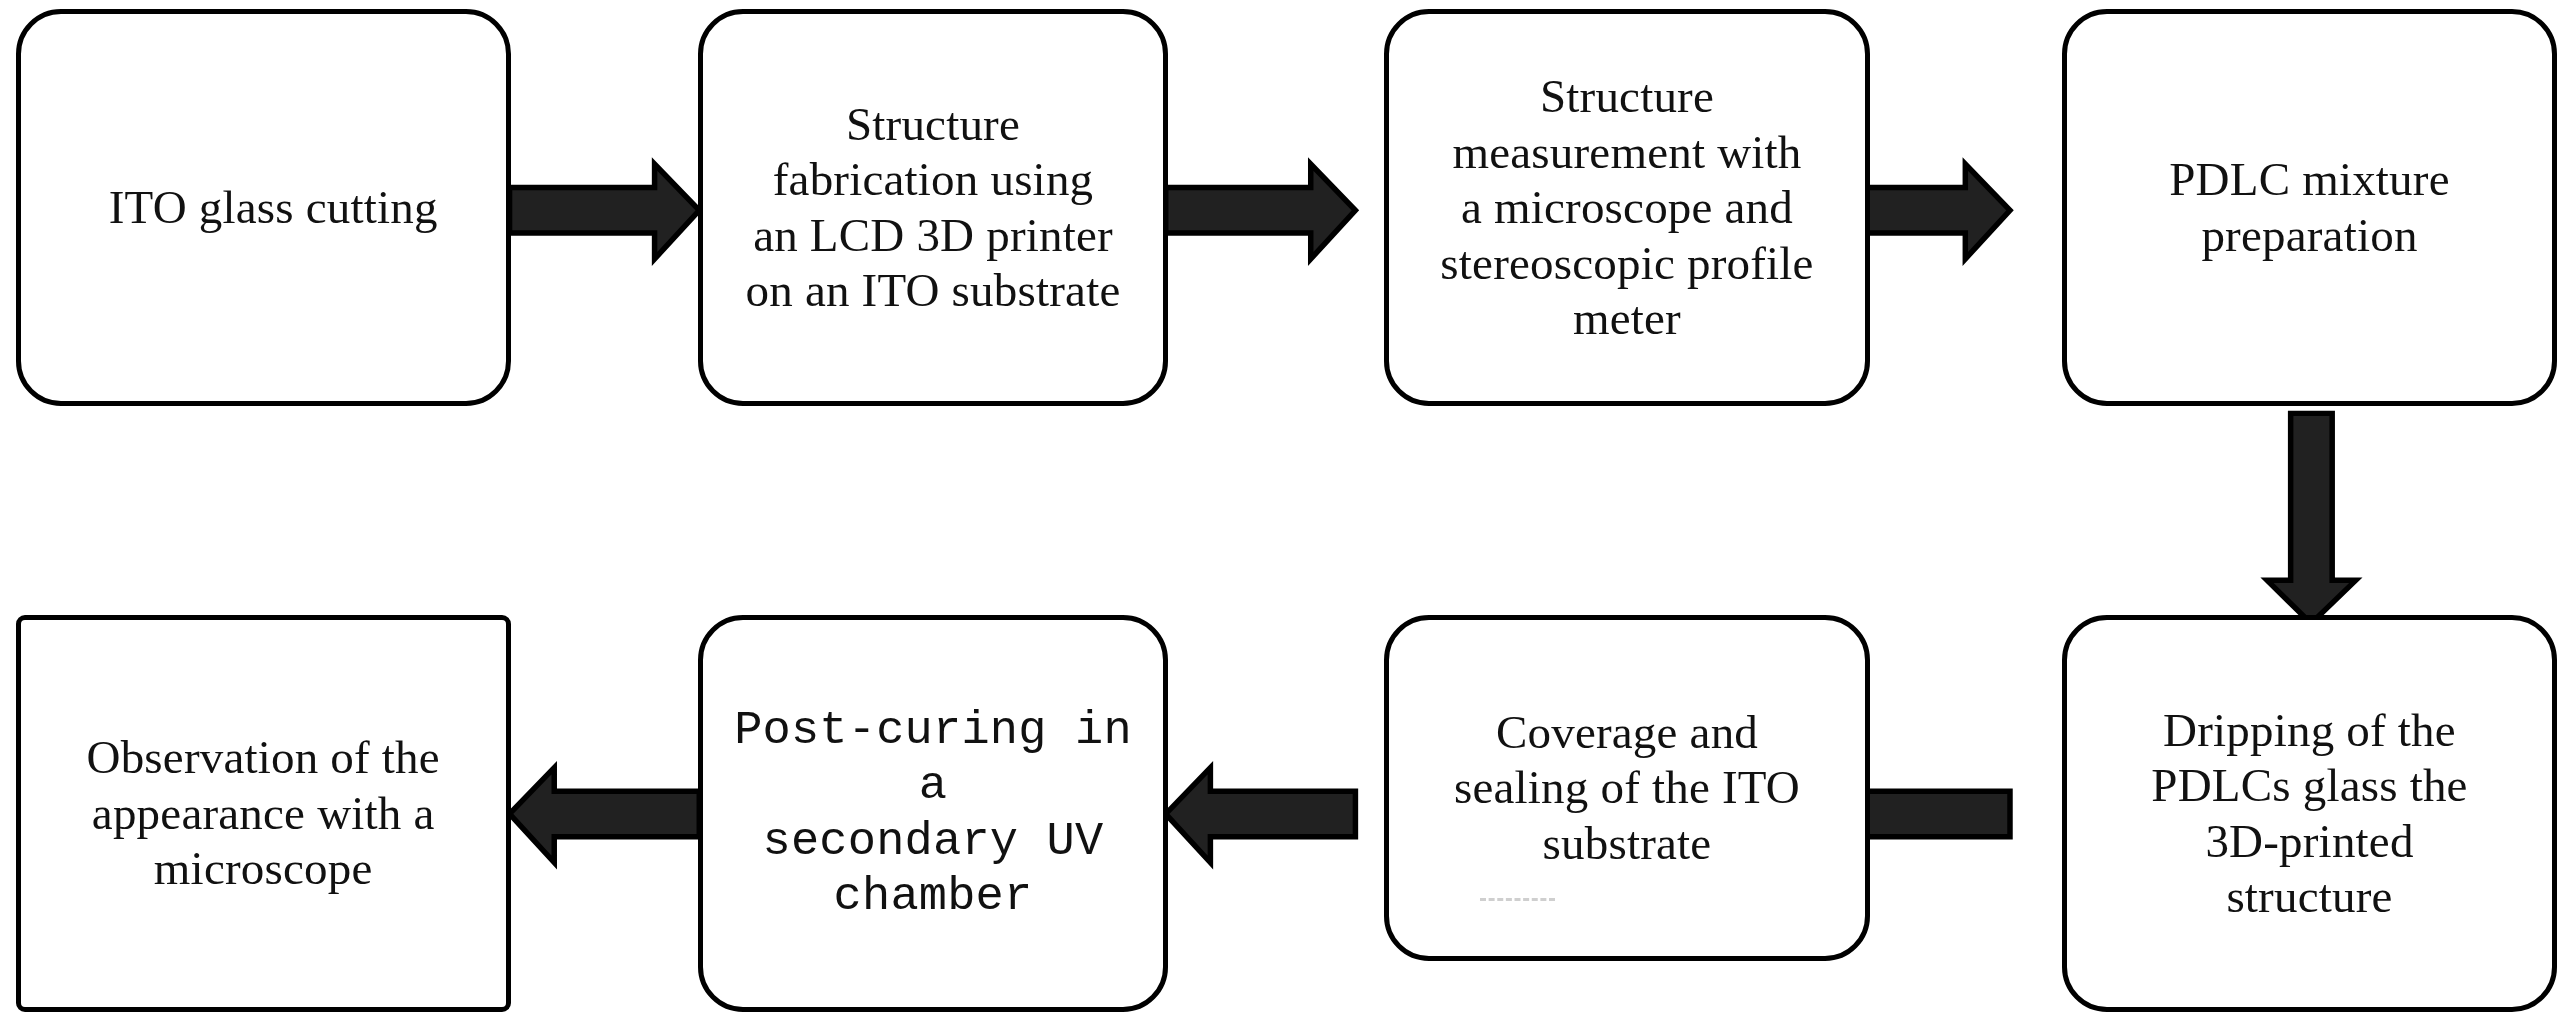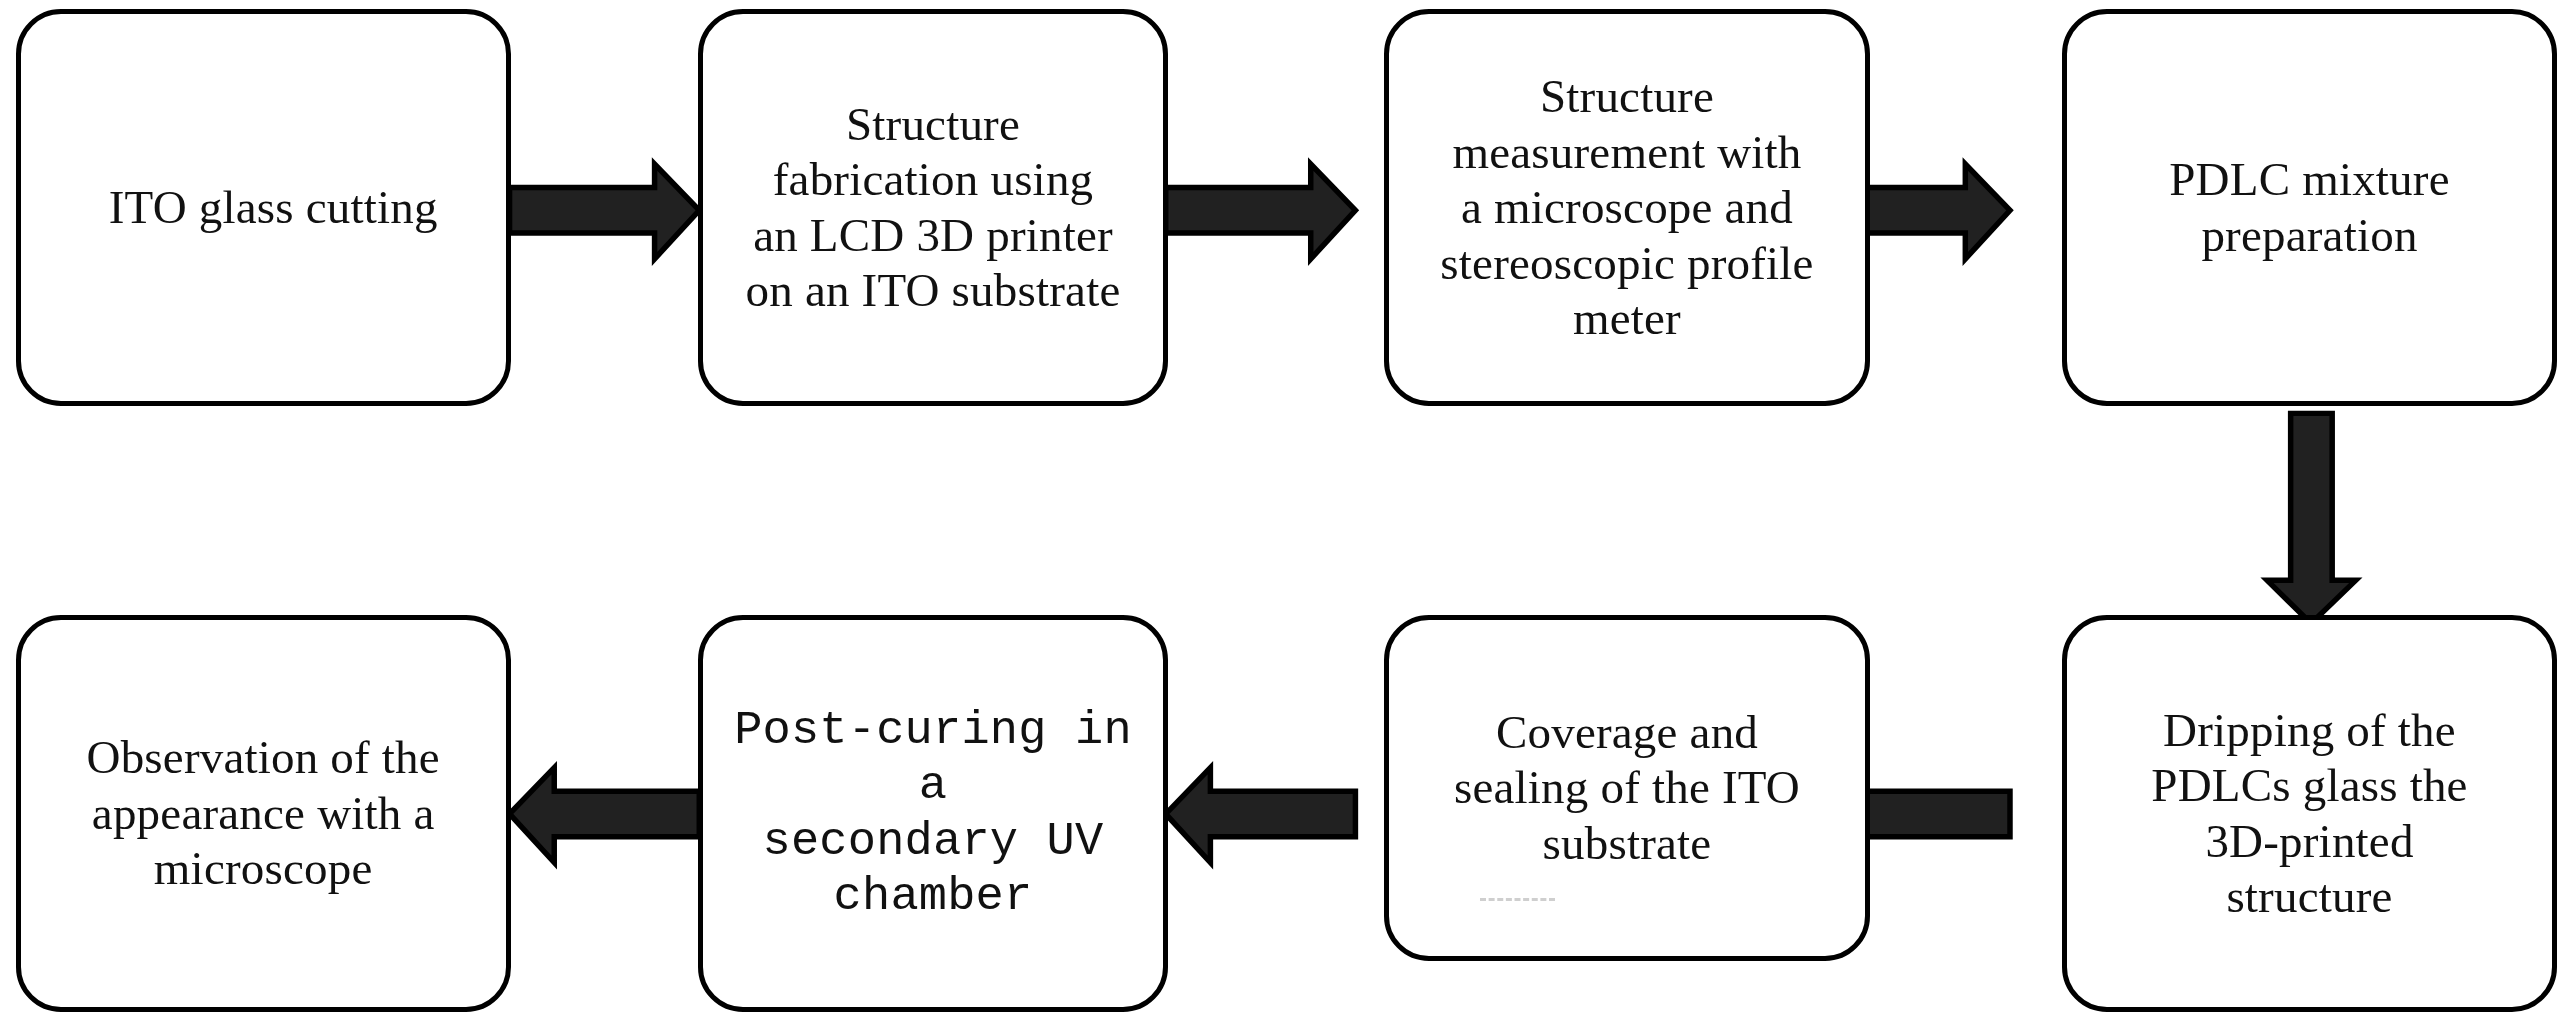--- a/index.html
+++ b/index.html
@@ -119,21 +119,21 @@
 sealing of the ITO
 substrate</span>
   </div>
 
   <div class="node" style="left:698px; top:615px; width:470px; height:397px;font-family:Liberation Mono, monospace;">
     <span class="node-label">Post-curing in a
 secondary UV
 chamber</span>
   </div>
 
-  <div class="node" style="left:15.7px; top:615px; width:495px; height:397px;">
+  <div class="node" style="left:15.7px; top:615px; width:495px; height:397px;border-radius:9px;">
     <span class="node-label">Observation of the
 appearance with a
 microscope</span>
   </div>
 
   <div class="smudge" style="left:1480px; top:898px; width:75px;"></div>
 
 </div>
 
 

